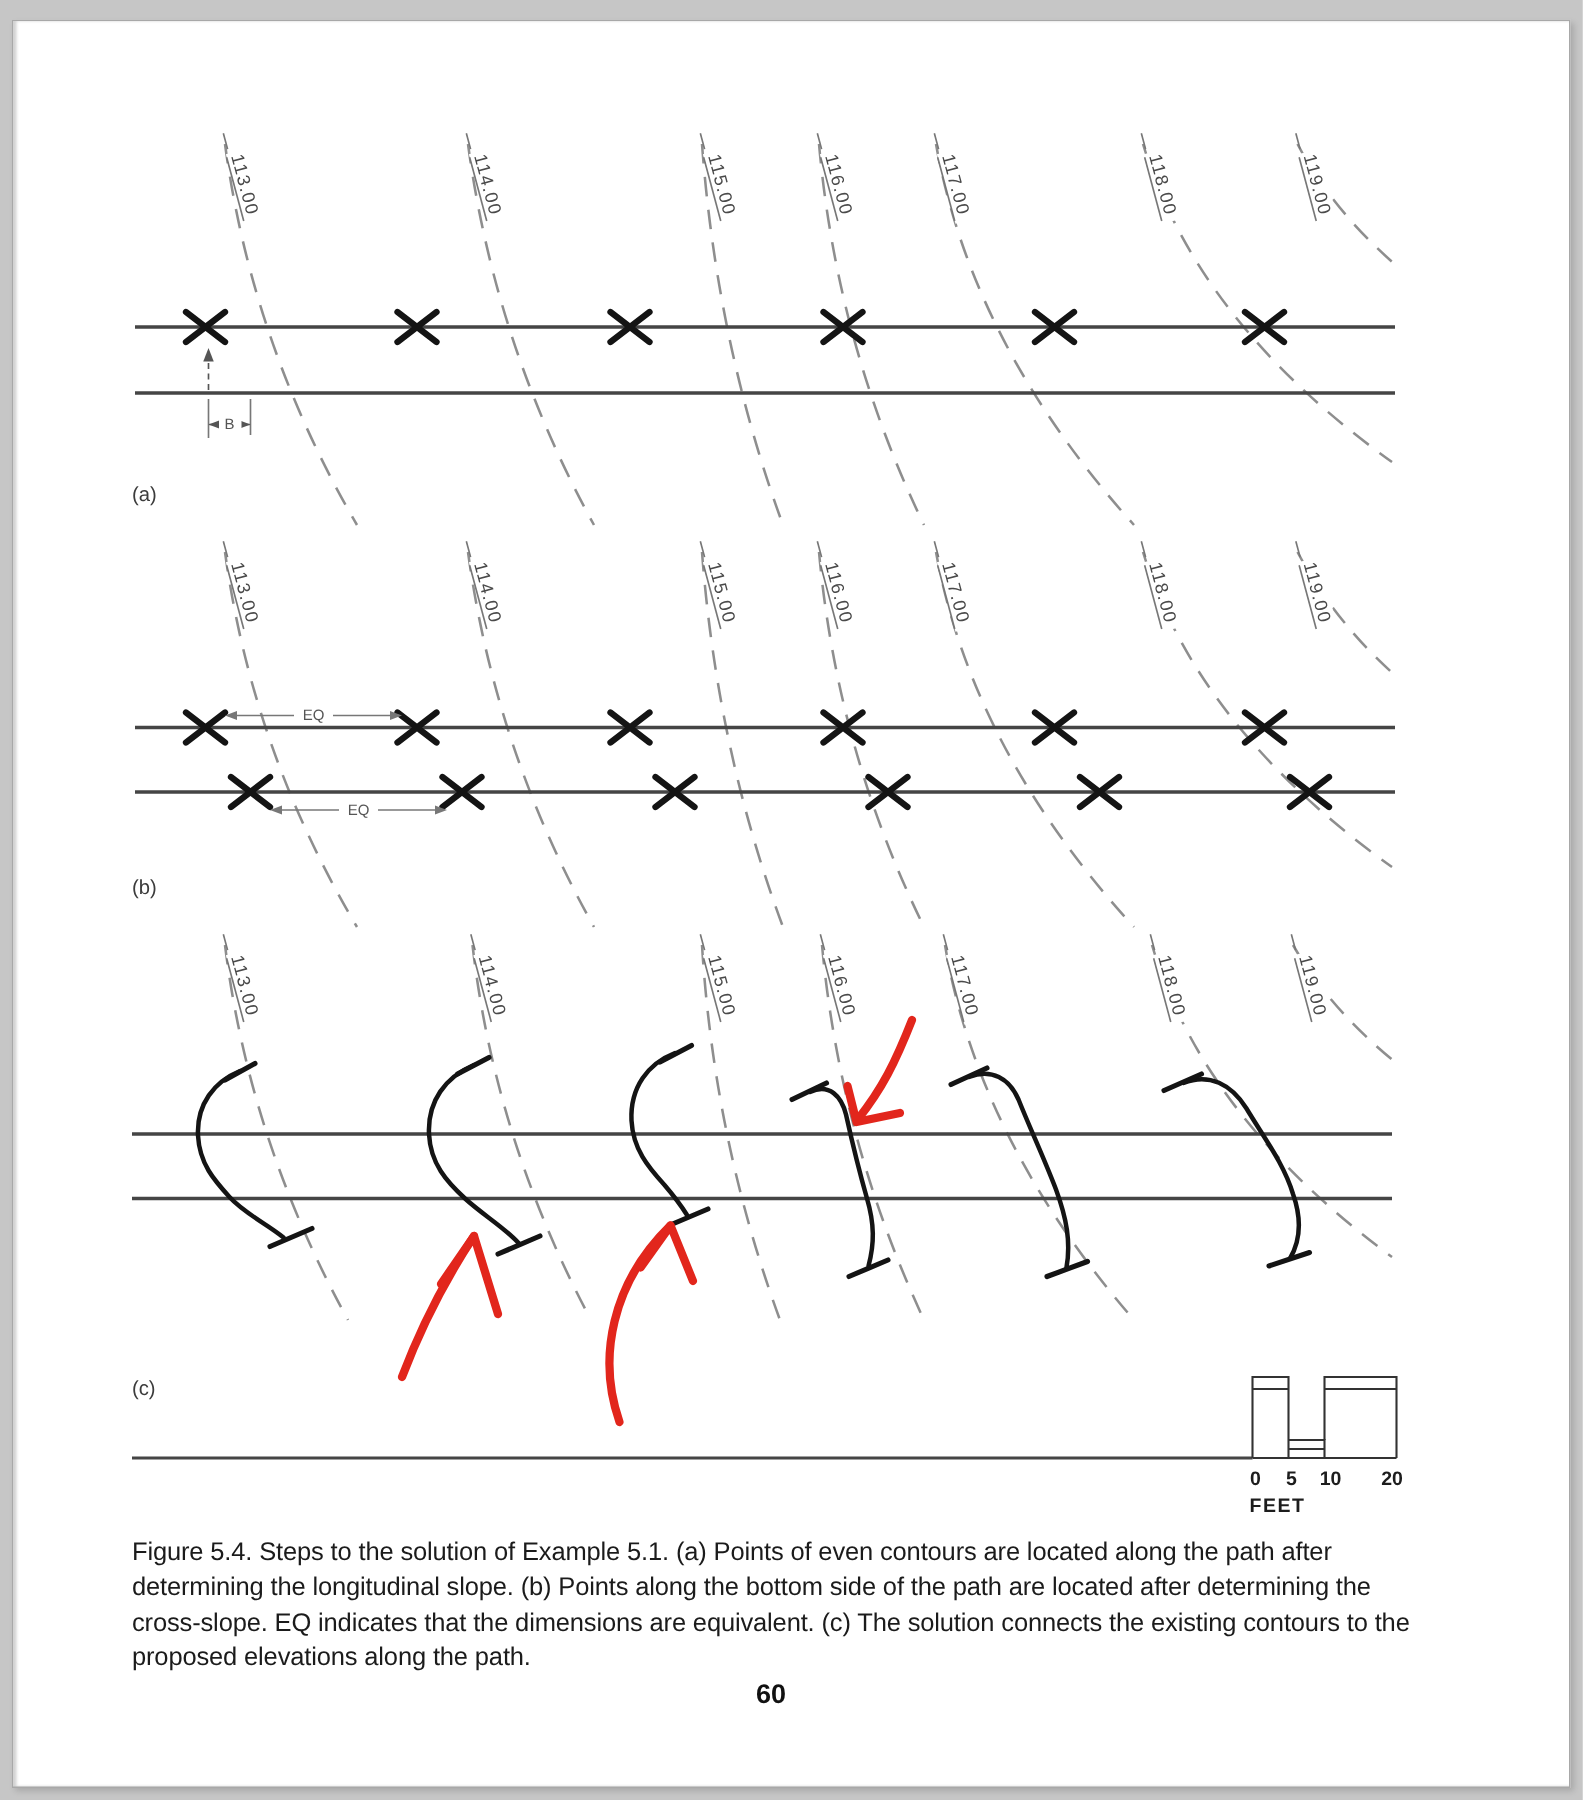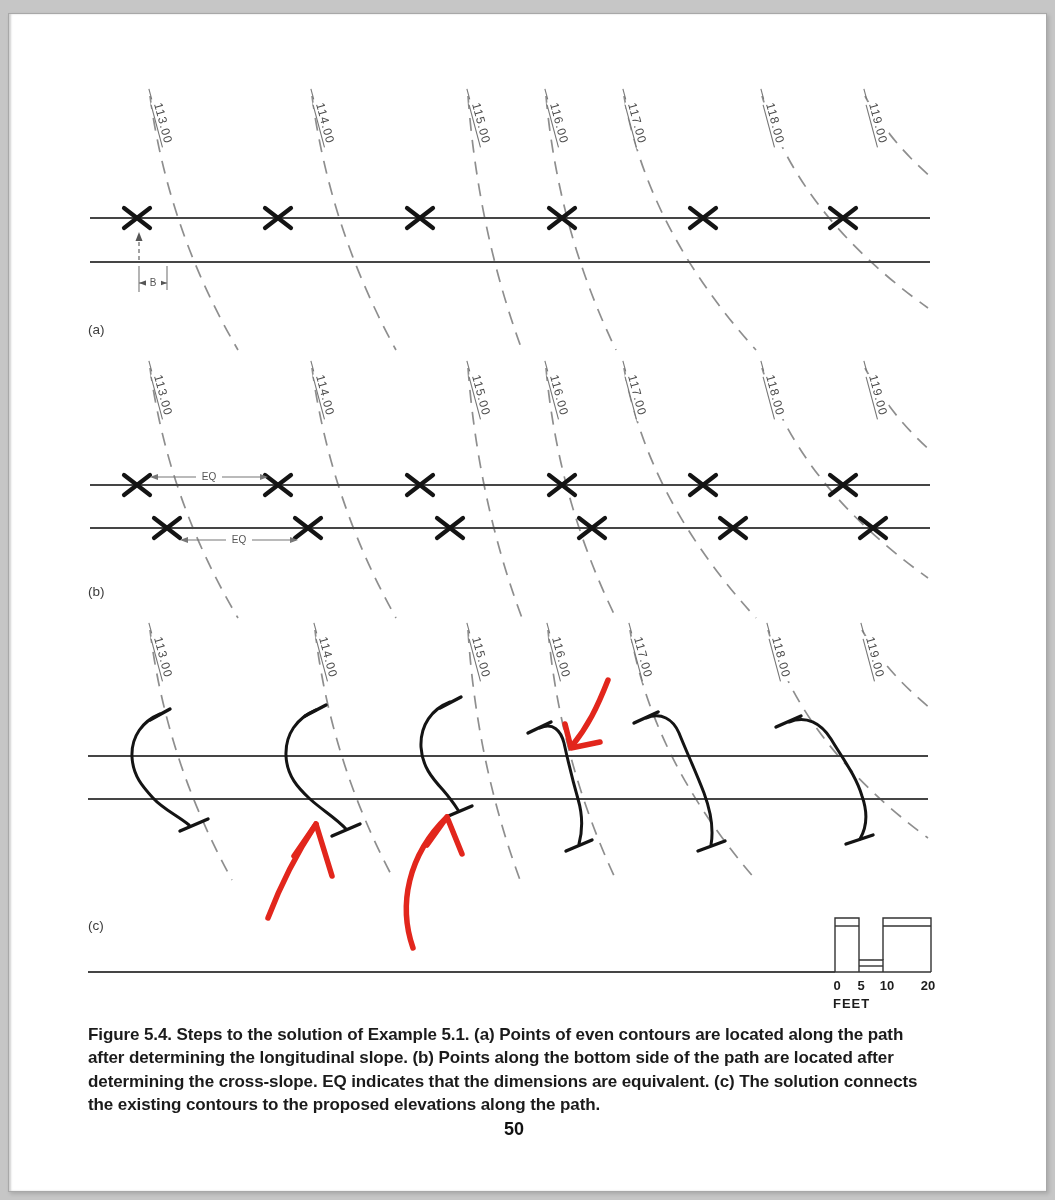--- a/index.html
+++ b/index.html
@@ -20,21 +20,21 @@
   .thin{stroke:#777;stroke-width:1.1;fill:none;}
   .dimdash{stroke:#555;stroke-width:1.1;fill:none;stroke-dasharray:4 3;}
   .dimtxt{font-size:10px;fill:#555;}
   .plabel{font-size:13.5px;fill:#3c3c3c;}
   .scalestroke{stroke:#333;stroke-width:1.4;fill:none;}
   .scaletxt{font-size:13px;fill:#1d1d1d;font-weight:bold;}
   .note{position:absolute;left:456px;top:891px;width:336px;color:#101010;
         font-weight:700;font-size:27px;line-height:36px;}
   .note-line1{text-align:justify;text-align-last:justify;word-spacing:6px;}
   .caption{position:absolute;left:88px;top:1023px;width:852px;color:#1b1b1b;
-           font-size:17px;font-weight:700;line-height:1.37;letter-spacing:-0.1px;}
+           font-size:17px;font-weight:400;line-height:1.37;letter-spacing:-0.1px;}
   .pagenum{position:absolute;left:88px;top:1119px;width:852px;text-align:center;
            color:#111;font-size:18px;font-weight:700;}
 </style>
 </head>
 <body>
 
 <div class="stage">
   <div class="paper"></div>
 
   <svg class="overlay" viewBox="0 0 1055 1200">
@@ -321,14 +321,14 @@
       <g>
         <path class="red" d="M608,680 C597,708 588,726 572,746"></path>
         <path class="red" d="M565,724 L571,748 L600,742"></path>
       </g>
     </g>
   </svg>
 
 
   <div class="caption">Figure 5.4. Steps to the solution of Example 5.1. (a) Points of even contours are located along the path after determining the longitudinal slope. (b) Points along the bottom side of the path are located after determining the cross-slope. EQ indicates that the dimensions are equivalent. (c) The solution connects the existing contours to the proposed elevations along the path.</div>
 
-  <div class="pagenum">50</div>
+  <div class="pagenum">60</div>
 </div>
 
 </body></html>

